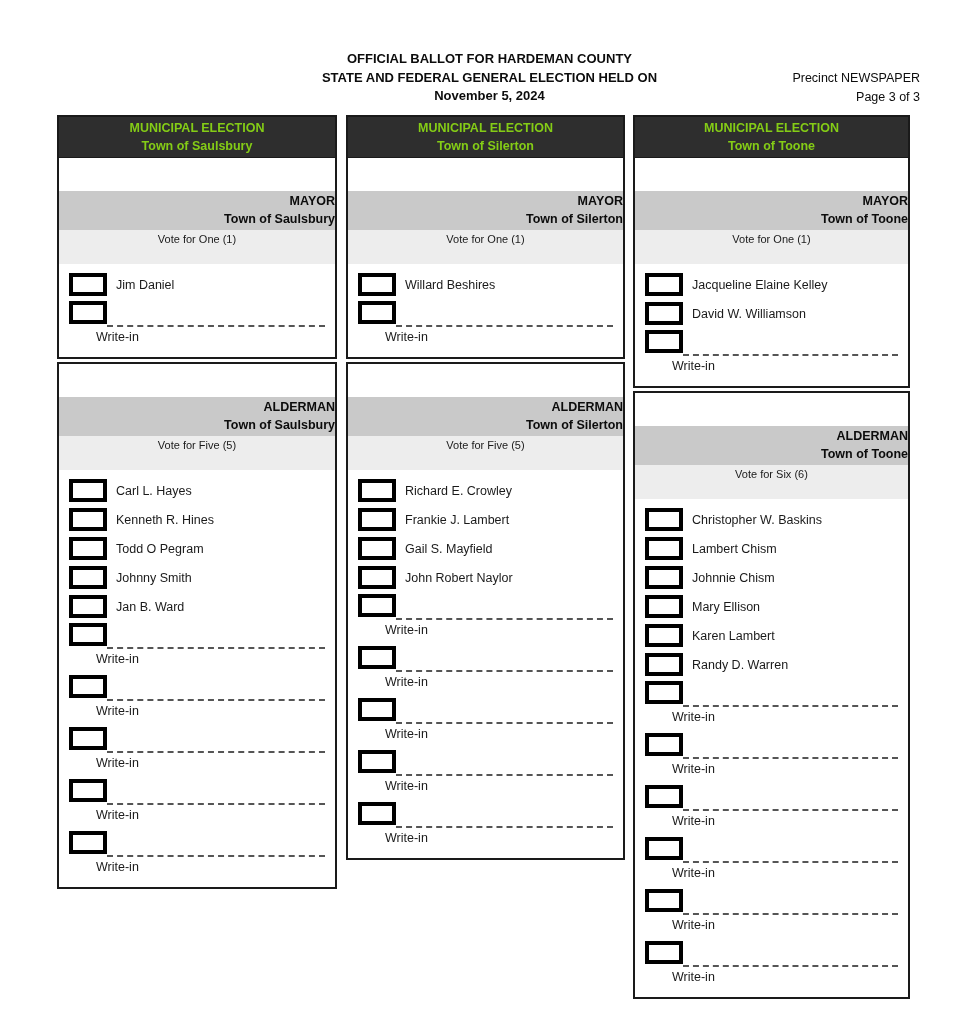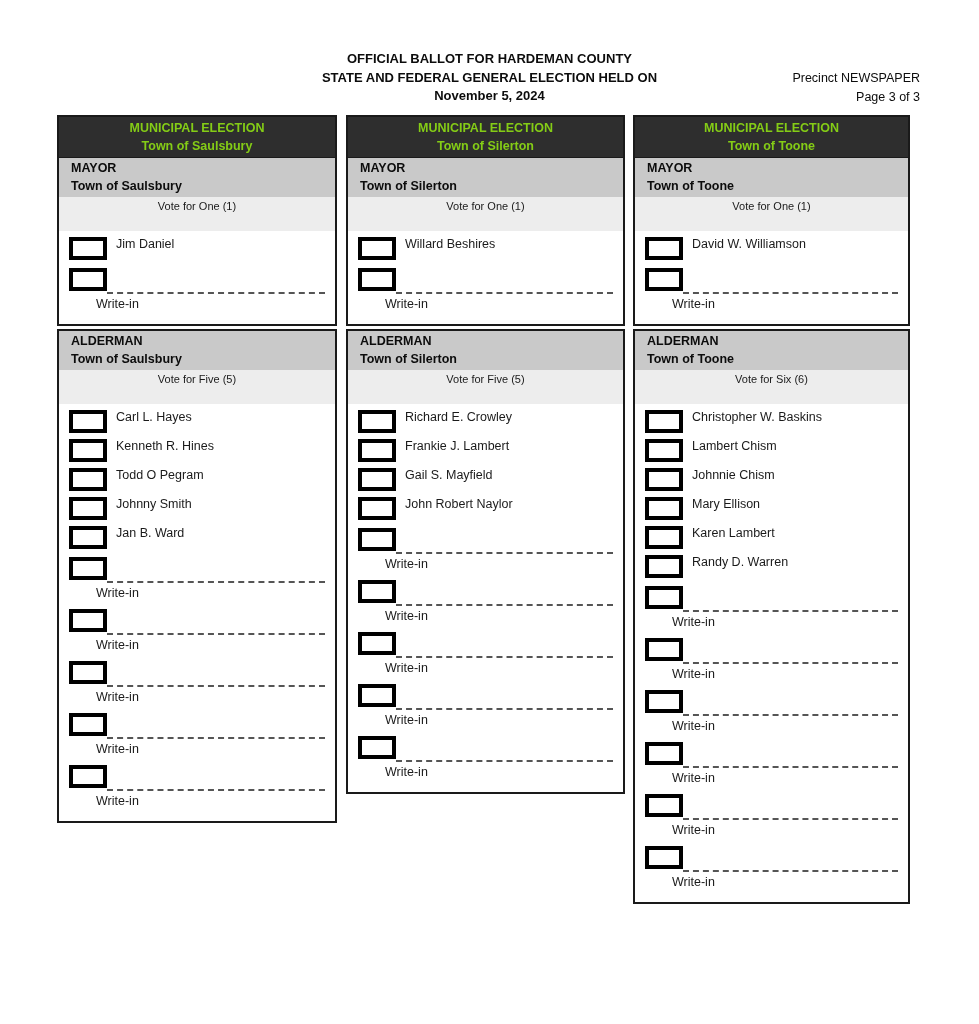--- a/index.html
+++ b/index.html
@@ -20,27 +20,27 @@
   .page-header-right{position:absolute;top:69px;right:59px;text-align:right;
     font-weight:normal;font-size:12.5px;line-height:18.5px;color:#0c0c0c;}
 
   
   .ballot-col{position:absolute;top:115px;display:flex;flex-direction:column;gap:3px;}
   .box{border:2px solid var(--border);background:#fff;}
 
   .muni-header{background:var(--header-dark);color:#84cc16;text-align:center;
     font-weight:bold;font-size:12.5px;line-height:18px;padding:2px 0;
     border-bottom:1px solid var(--border);}
-  .contest-header{background:var(--contest-bg);text-align:left;font-weight:bold;
-    font-size:12.5px;line-height:17.5px;padding:2px 12px;color:#0c0c0c;}
+  .contest-header{background:var(--contest-bg);text-align:right;font-weight:bold;
+    font-size:12.5px;line-height:17.5px;padding:2px 0;color:#0c0c0c;margin-top:33px;}
   .vote-row{background:var(--vote-bg);text-align:center;font-size:11px;
     line-height:18px;height:34px;color:#1a1a1a;}
   .body{padding:6px 0 6px 0;background:#fff;}
 
-  .cand-row{position:relative;height:29px;display:flex;}
+  .cand-row{position:relative;height:29px;display:flex;align-items:center;}
   .checkbox{width:38px;height:23px;border:4px solid #000;background:#fff;
     margin-left:10px;flex:0 0 auto;cursor:pointer;}
   .cand-name{font-size:12.5px;margin-left:9px;color:#1a1a1a;white-space:nowrap;}
 
   .writein-group{position:relative;height:52px;}
   .writein-group .checkbox{position:absolute;left:10px;top:2px;margin-left:0;}
   .writein-line{position:absolute;left:48px;right:10px;top:26px;height:0;
     border-bottom:2px dashed var(--dash);}
   .writein-label{position:absolute;left:37px;top:31px;font-size:12.5px;color:#1a1a1a;}
 </style>
@@ -220,20 +220,24 @@
             <div>Town of Toone</div>
           </div>
           <div class="contest-header">
             <div>MAYOR</div>
             <div>Town of Toone</div>
           </div>
           <div class="vote-row">Vote for One (1)</div>
           <div class="body">
             <div class="cand-row">
               <span class="checkbox"></span>
+              <span class="cand-name">Jacqueline Elaine Kelley</span>
+            </div>
+            <div class="cand-row">
+              <span class="checkbox"></span>
               <span class="cand-name">David W. Williamson</span>
             </div>
             <div class="writein-group">
               <span class="checkbox"></span>
               <span class="writein-line"></span>
               <span class="writein-label">Write-in</span>
             </div>
           </div>
         </div>
         <div class="box">

